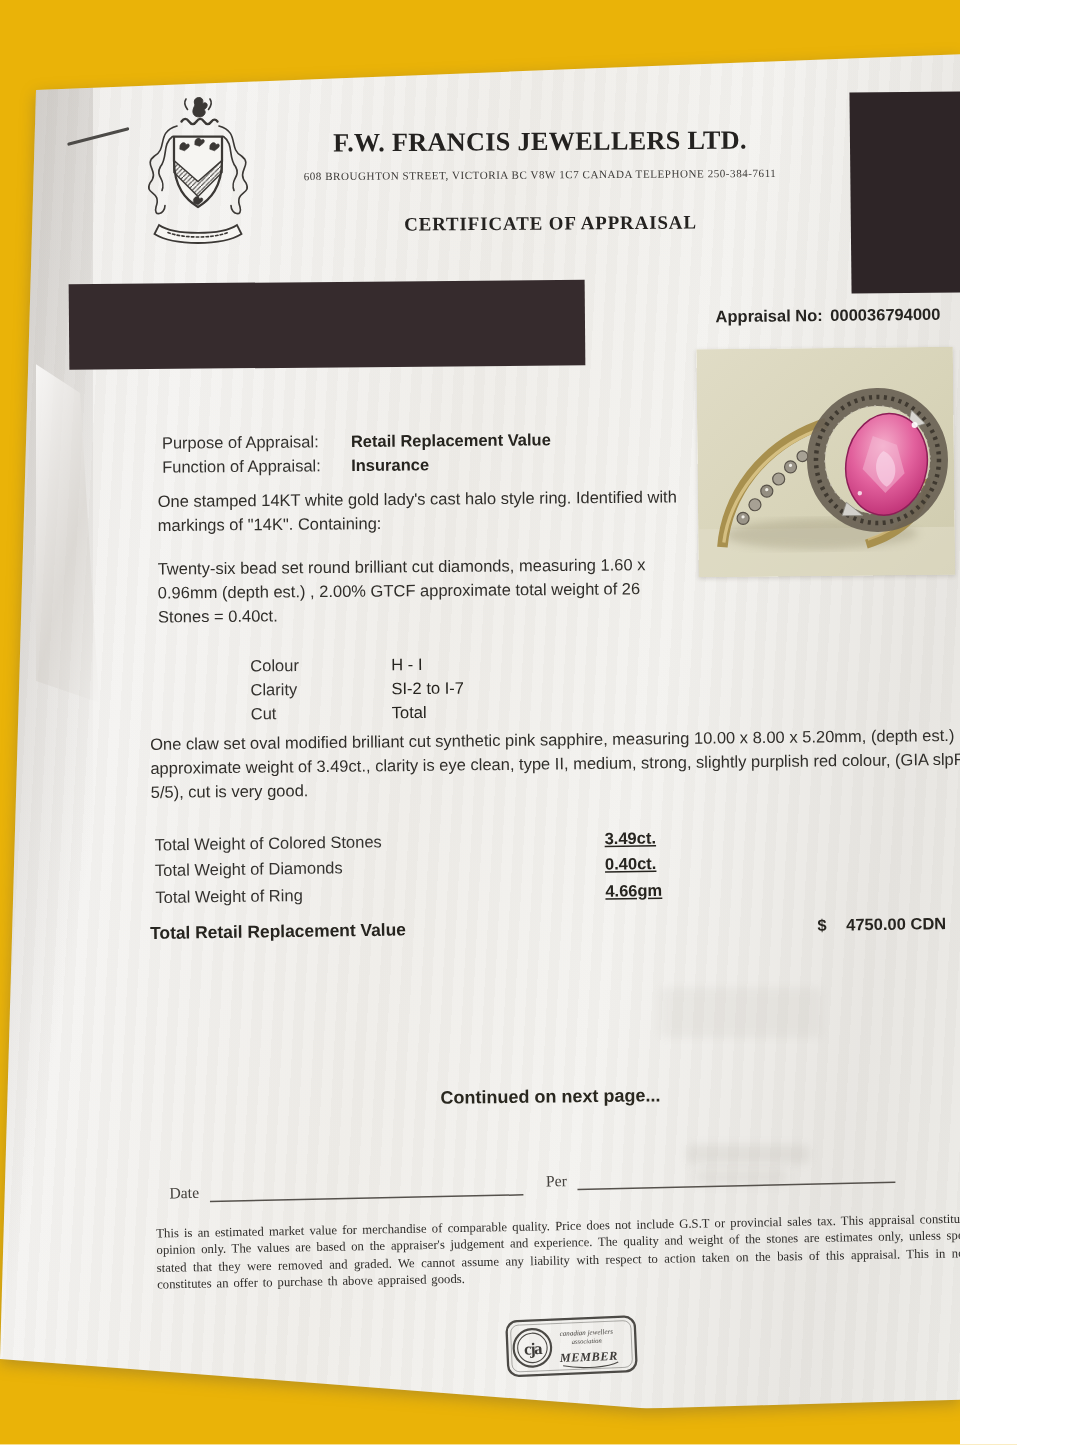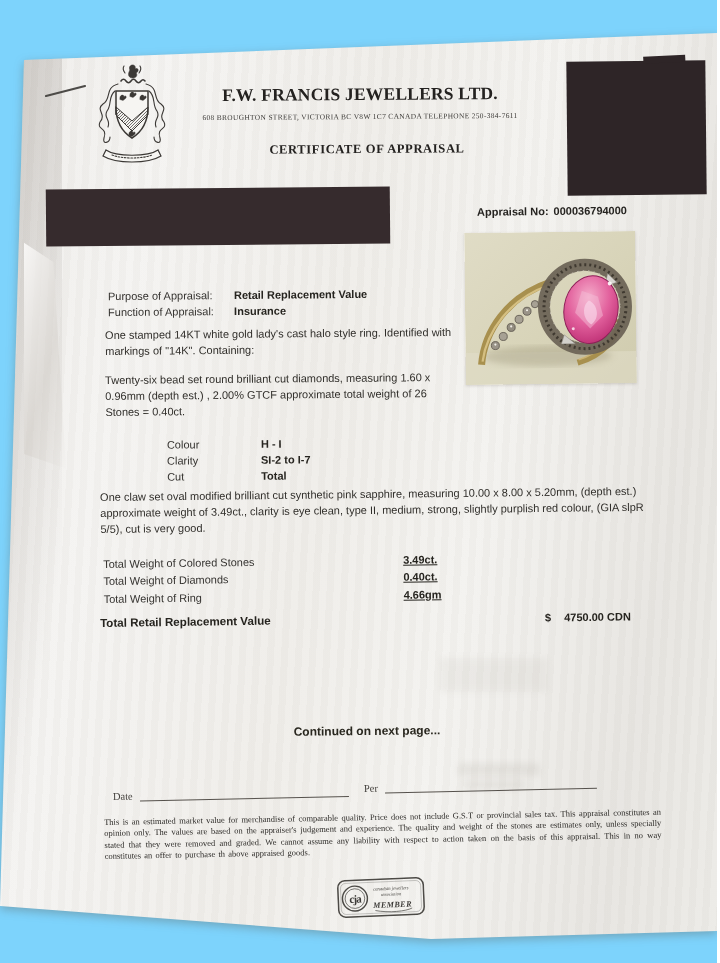--- a/index.html
+++ b/index.html
@@ -1,18 +1,18 @@
 <!DOCTYPE html>
 <html><head>
 <meta charset="utf-8">
 <title>CERTIFICATE OF APPRAISAL</title>
 <style>
   html,body{margin:0;padding:0;background:#ffffff;}
-  .canvas{position:relative;width:717px;height:963px;overflow:hidden;
-          font-family:"Liberation Sans",sans-serif;color:#34322f;background:#7dd3fc;}
+  .canvas{position:relative;width:640px;height:963px;overflow:hidden;
+          font-family:"Liberation Sans",sans-serif;color:#34322f;background:#eab308;}
 
   
   .paper-wrap{position:absolute;inset:0;filter:drop-shadow(0 3px 5px rgba(90,80,70,.35));}
   .paper{position:absolute;inset:0;
      clip-path:polygon(24px 60px,720px 33px,720px 931px,431px 939px,0px 906px);
      background:linear-gradient(100deg,#edebe8 0%,#f4f3f1 20%,#efede9 45%,#f3f2ef 64%,#e7e5e1 86%,#ecebe7 100%);}
   .paper::before{content:'';position:absolute;inset:0;
      background:repeating-linear-gradient(93deg,rgba(255,255,255,.05) 0 7px,rgba(175,170,160,.05) 7px 14px);}
   .paper::after{content:'';position:absolute;left:0;top:50px;bottom:30px;width:62px;
      background:linear-gradient(100deg,rgba(105,96,88,.28),rgba(105,96,88,0) 70%);}
@@ -54,21 +54,21 @@
   .meta-row .val{font-weight:bold;color:#26241f;}
 
   .para{font-size:11px;line-height:15.8px;color:#302e2a;transform:rotate(-.5deg);transform-origin:left top;}
   .para1{left:105px;top:328px;width:376px;}
   .para2{left:105px;top:373px;width:354px;}
   .para3{left:100px;top:490px;width:560px;transform:rotate(-.65deg);}
 
   .grades{left:123px;top:436px;font-size:11px;line-height:16.2px;transform:rotate(-.5deg);margin-left:44px;}
   .grade-row{display:flex;}
   .grade-row .lbl{width:94px;}
-  .grade-row .val{font-weight:bold;color:#26241f;}
+  .grade-row .val{font-weight:normal;color:#26241f;}
 
   .totals{left:103px;top:556px;font-size:11px;line-height:17.4px;transform:rotate(-.8deg);transform-origin:left top;}
   .total-row{display:flex;}
   .total-row .lbl{width:300px;}
   .total-row .val{font-weight:bold;color:#26241f;text-decoration:underline;}
 
   .grand-label{left:100px;top:616px;font-size:11.6px;font-weight:bold;color:#26241f;
      transform:rotate(-.8deg);transform-origin:left top;}
   .grand-value{left:545px;top:611px;font-size:11px;font-weight:bold;color:#26241f;
      display:flex;gap:13px;transform:rotate(-.8deg);}

